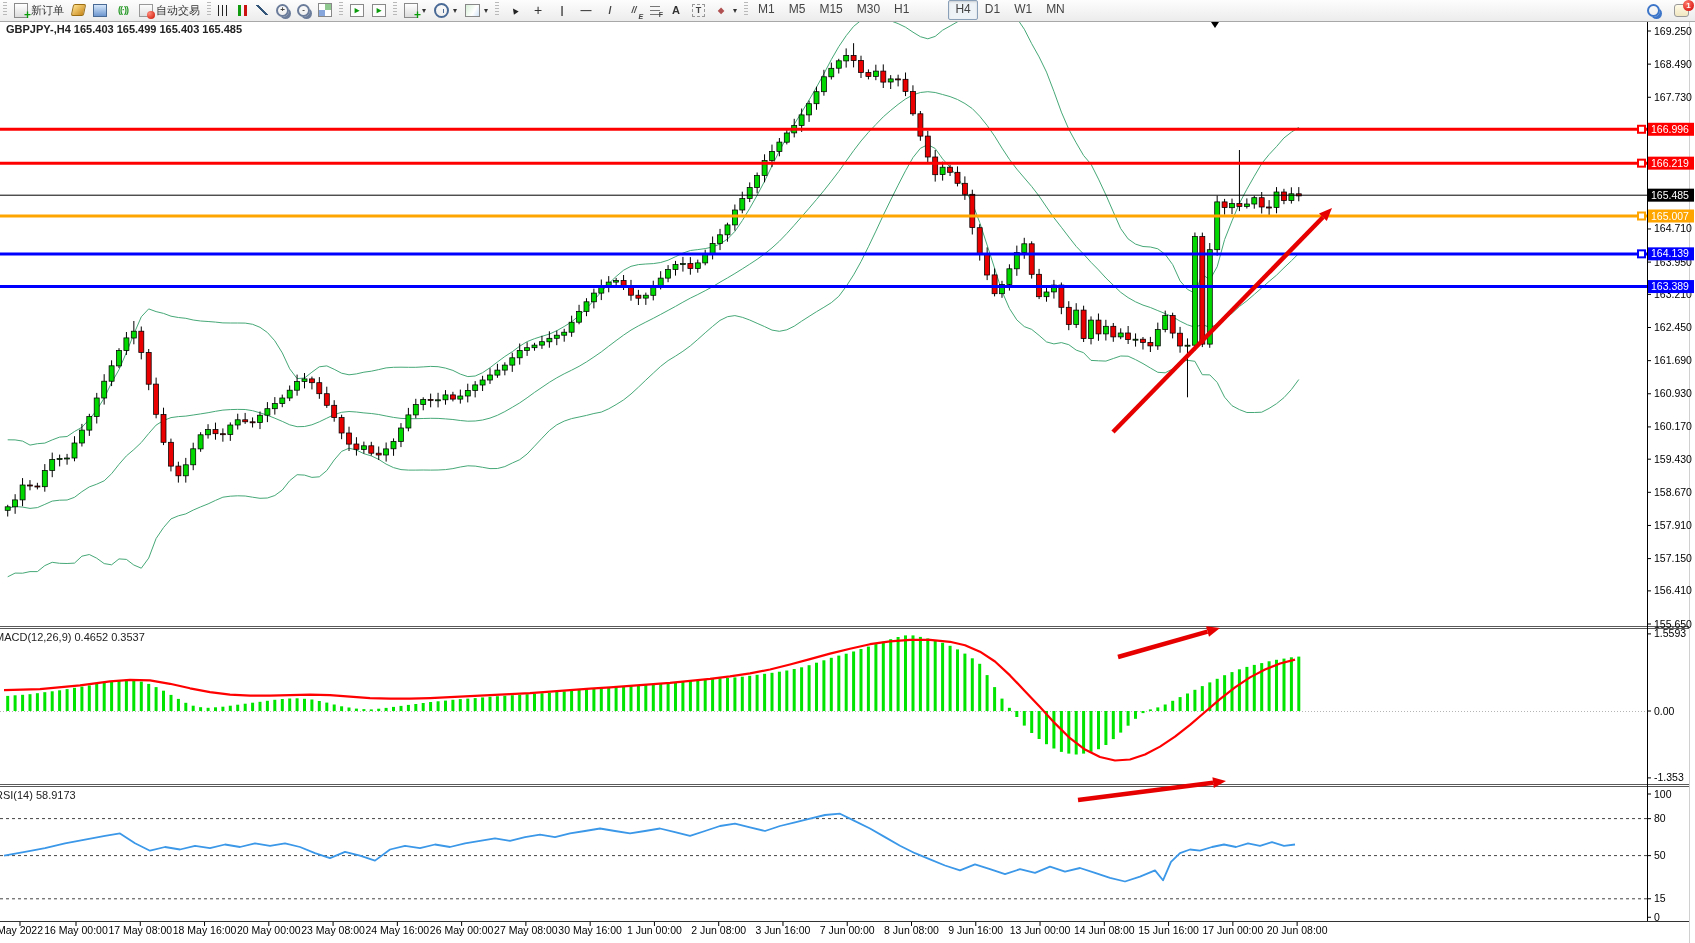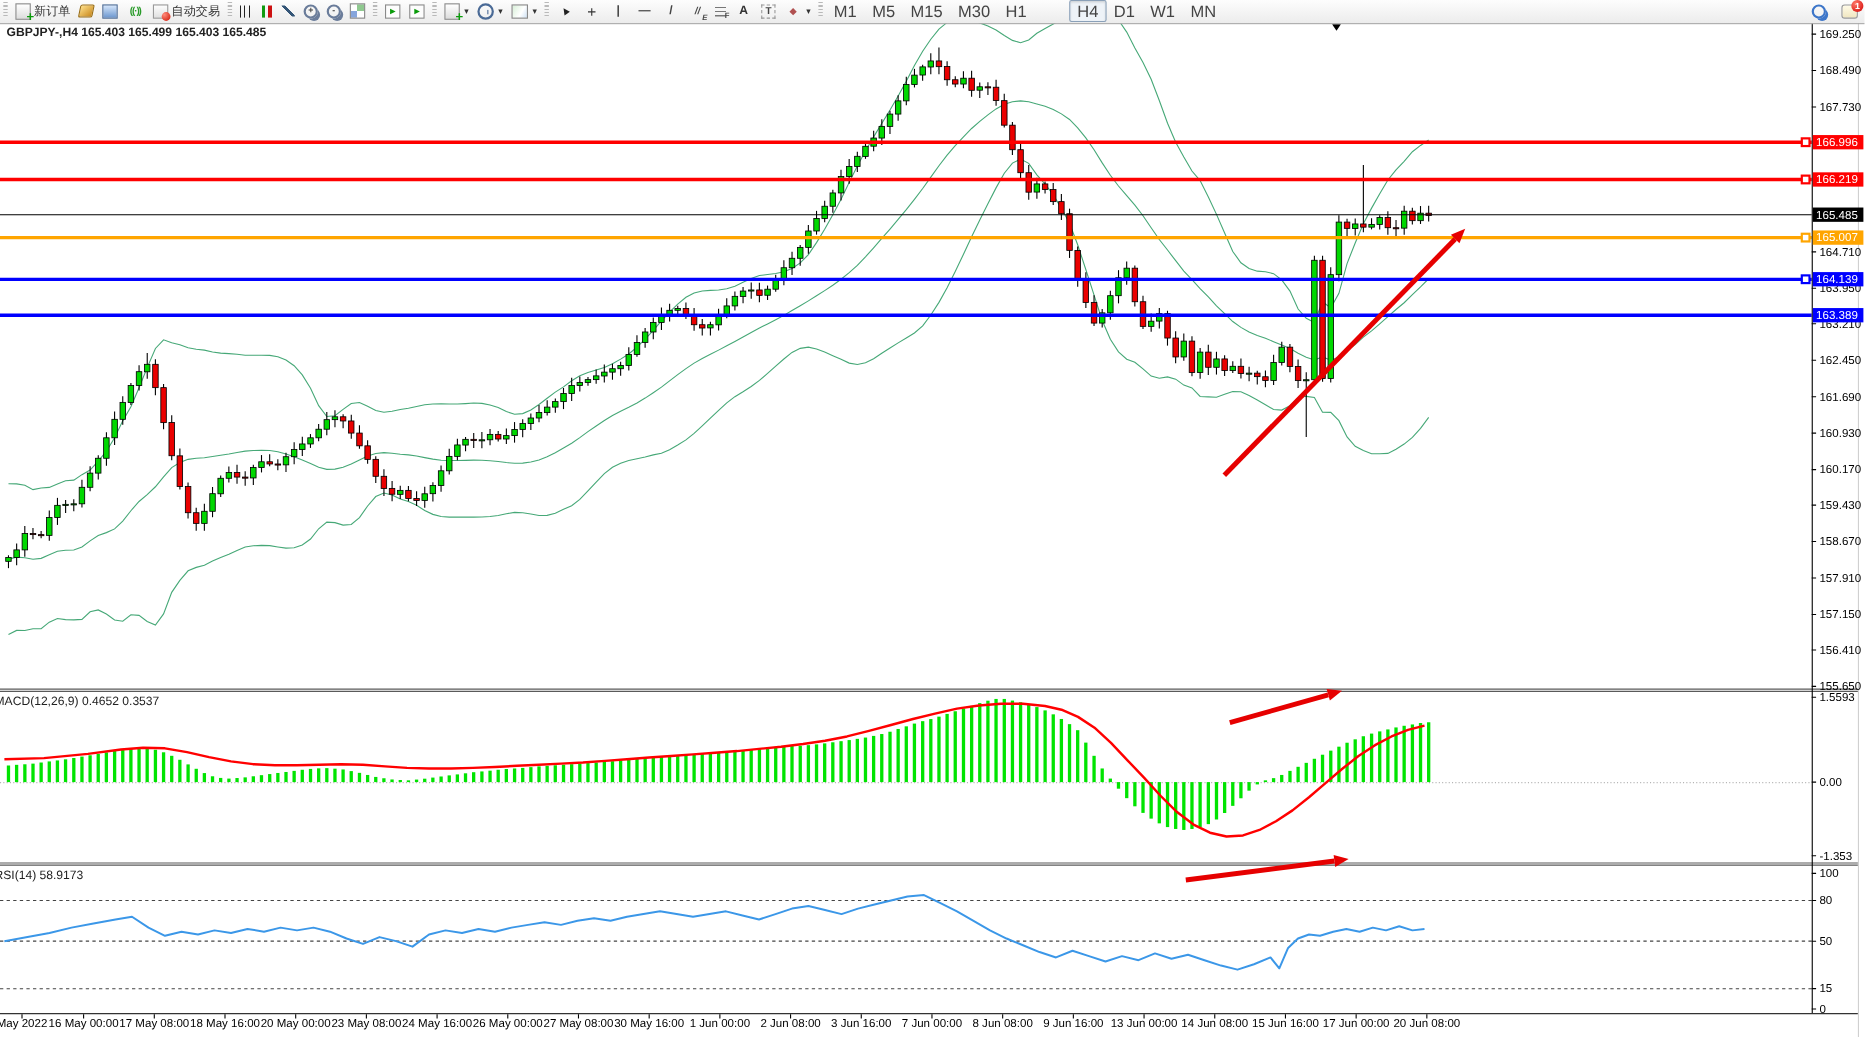--- a/index.html
+++ b/index.html
@@ -4,21 +4,21 @@
 <style>
   html,body{margin:0;padding:0;background:#fff;width:1695px;height:943px;overflow:hidden;
     font-family:"Liberation Sans",sans-serif;}
   #toolbar{position:absolute;top:0;left:0;width:1695px;height:21px;z-index:5;
     background:linear-gradient(#fdfdfd,#ececec);border-bottom:1px solid #a8a8a8;
     display:flex;align-items:flex-start;font-size:11px;color:#333;}
   .grip{width:4px;height:15px;margin:0 3px;
     background:repeating-linear-gradient(0deg,#b9b9b9 0 1px,transparent 1px 3px);}
   .tb-btn{height:18px;display:flex;align-items:center;gap:3px;padding:0 3px;border:1px solid transparent;border-radius:2px;}
   .tb-btn .lbl{white-space:nowrap;}
-  .tf-btn{height:16px;padding:1px 6px;color:#444;border:1px solid transparent;border-radius:2px;font-size:15px;}
+  .tf-btn{height:16px;padding:1px 6px;color:#444;border:1px solid transparent;border-radius:2px;font-size:12px;}
   .tf-btn.active{border:1px solid #8aa0b8;background:#eef3f8;box-shadow:inset 0 1px 2px rgba(0,0,0,.15);margin-left:32px;}
   #tb-right{margin-left:auto;display:flex;align-items:center;gap:6px;padding-right:2px;}
   .ic{width:16px;height:16px;display:inline-flex;align-items:center;justify-content:center;
     font-size:10px;font-weight:bold;color:#444;position:relative;flex:none;}
   .i-neworder,.i-newchart{width:12px;height:13px;background:linear-gradient(#fff,#dcdcdc);border:1px solid #8a8a8a;}
   .i-neworder::after,.i-newchart::after{content:"+";position:absolute;right:-4px;bottom:-5px;color:#0a9b0a;font-size:12px;font-weight:bold;}
   .i-brush{width:11px;height:10px;background:linear-gradient(135deg,#ffe08a,#c8881e);border:1px solid #9a6d12;border-radius:2px;transform:skewX(-12deg);}
   .i-terminal{width:12px;height:11px;background:linear-gradient(#d5e6fb,#6d97cf);border:1px solid #4a6a96;}
   .i-signal{color:#2a9b2a;font-size:9px;letter-spacing:-1px;}
   .i-autotrade{width:12px;height:11px;background:linear-gradient(#fdfdfd,#e0e0e0);border:1px solid #999;}

